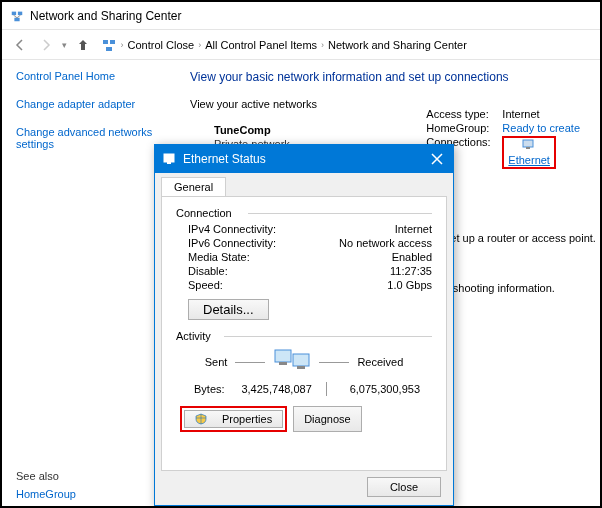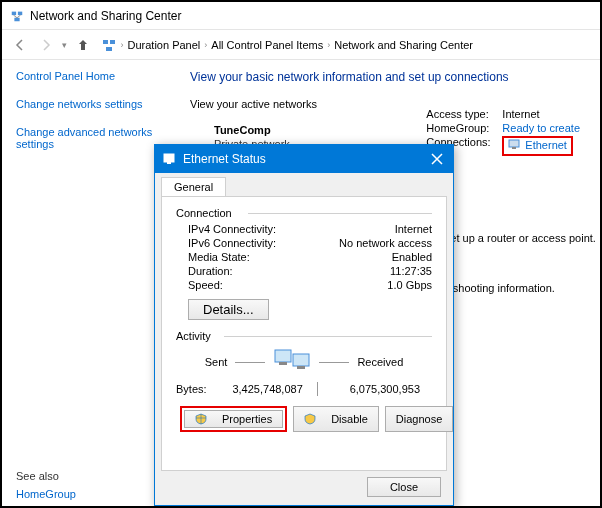--- a/index.html
+++ b/index.html
@@ -28,21 +28,21 @@
     .main-heading { color: #003399; font-size: 12px; font-weight: normal; margin-bottom: 14px; }
     .subheading { font-size: 11px; color: #000; margin-bottom: 14px; }
     .network-name { font-weight: bold; font-size: 11px; }
     .network-type { font-size: 11px; color: #333; margin-top: 2px; }
     
     .access-block { position: absolute; right: 20px; top: 48px; font-size: 11px; }
     .access-row { display: flex; margin-bottom: 2px; }
     .access-label { width: 76px; }
     .access-val { color: #000; }
     .access-val.link { color: #0066cc; cursor: pointer; }
-    .conn-link { color: #0066cc; cursor: pointer; display: inline-flex; align-items: center; gap: 3px; }
+    .conn-link { color: #0066cc; cursor: pointer; text-decoration: underline; display: inline-flex; align-items: center; gap: 3px; flex-direction: column; }
     .red-box { border: 2px solid #e60000; padding: 1px 4px; display: inline-block; }
     
     .hint1 { position: absolute; top: 172px; left: 0; color: #000; font-size: 11px; }
     .hint2 { position: absolute; top: 222px; left: 0; color: #000; font-size: 11px; }
     
     
     .dialog { position: absolute; left: 152px; top: 142px; width: 300px; height: 362px; background: #f0f0f0; border: 1px solid #0078d7; box-shadow: 2px 2px 10px rgba(0,0,0,0.3); }
     .dlg-titlebar { height: 28px; background: #0078d7; color: #fff; display: flex; align-items: center; padding: 0 8px; }
     .dlg-title { flex: 1; font-size: 12px; display: flex; align-items: center; gap: 6px; }
     .dlg-close { width: 16px; height: 16px; cursor: pointer; }
@@ -60,21 +60,21 @@
     .info-val { color: #000; }
     
     .details-btn { margin: 6px 0 10px 12px; padding: 2px 14px; font-size: 13px; background: linear-gradient(#f8f8f8,#e8e8e8); border: 1px solid #adadad; cursor: pointer; }
     
     .activity-diagram { display: flex; align-items: center; justify-content: center; gap: 8px; margin: 6px 0; }
     .activity-side { font-size: 11px; }
     .activity-sep { width: 30px; height: 1px; background: #999; }
     .monitor-icon { width: 38px; height: 28px; }
     
     .bytes-row { display: flex; justify-content: space-between; margin: 4px 12px 10px 0px; font-size: 11px; align-items: center; }
-    .bytes-label { margin-left: 0; }
+    .bytes-label { margin-left: 18px; }
     .bytes-sent { flex: 1; text-align: right; padding-right: 8px; }
     .bytes-divider { width: 1px; height: 14px; background: #999; margin: 0 6px; }
     .bytes-recv { flex: 1; text-align: right; }
     
     .dlg-buttons { display: flex; gap: 6px; margin-left: 4px; }
     .dlg-btn { padding: 2px 10px; font-size: 11px; background: linear-gradient(#f8f8f8,#e8e8e8); border: 1px solid #adadad; cursor: pointer; display: inline-flex; align-items: center; gap: 15px; }
     .shield-icon { width: 12px; height: 12px; }
     .red-box-btn { border: 2px solid #e60000; padding: 2px; display: inline-block; }
     
     .close-btn { position: absolute; right: 12px; bottom: 8px; padding: 3px 22px; font-size: 11px; background: linear-gradient(#f8f8f8,#e8e8e8); border: 1px solid #adadad; cursor: pointer; }
@@ -109,33 +109,33 @@
         <path d="M8 3 L4 7 L6 7 L6 13 L10 13 L10 7 L12 7 Z" fill="#555"></path>
       </svg>
     </span>
   <div class="breadcrumb">
     <svg class="crumb-icon" viewBox="0 0 16 16">
         <rect x="2" y="3" width="5" height="4" fill="#4a90d9"></rect>
         <rect x="9" y="3" width="5" height="4" fill="#4a90d9"></rect>
         <rect x="5" y="10" width="6" height="4" fill="#4a90d9"></rect>
       </svg>
     <span class="crumb-sep">›</span>
-    <span class="crumb">Duration Panel</span>
+    <span class="crumb">Control Close</span>
     <span class="crumb-sep">›</span>
     <span class="crumb">All Control Panel Items</span>
     <span class="crumb-sep">›</span>
     <span class="crumb">Network and Sharing Center</span>
   </div>
 </div>
 
 <div class="content">
 
   <div class="sidebar">
     <span class="sidebar-link">Control Panel Home</span>
-    <span class="sidebar-link">Change networks settings</span>
+    <span class="sidebar-link">Change adapter adapter</span>
     <span class="sidebar-link">Change advanced networks settings</span>
   </div>
   <div class="see-also">See also</div>
   <div class="homegroup-link">HomeGroup</div>
 
   <div class="main">
     <div class="main-heading">View your basic network information and set up connections</div>
     <div class="subheading">View your active networks</div>
     <div style="margin-left:24px;">
       <div class="network-name">TuneComp</div>
@@ -196,21 +196,21 @@
       </div>
     <div class="info-row">
         <span class="info-key">IPv6 Connectivity:</span>
         <span class="info-val">No network access</span>
       </div>
     <div class="info-row">
         <span class="info-key">Media State:</span>
         <span class="info-val">Enabled</span>
       </div>
     <div class="info-row">
-        <span class="info-key">Duration:</span>
+        <span class="info-key">Disable:</span>
         <span class="info-val">11:27:35</span>
       </div>
     <div class="info-row">
         <span class="info-key">Speed:</span>
         <span class="info-val">1.0 Gbps</span>
       </div>
     <button class="details-btn">Details...</button>
 
     <div class="section-label activity-label">Activity</div>
     <div class="activity-diagram">
@@ -235,24 +235,18 @@
     <div class="dlg-buttons">
       <span class="red-box-btn">
         <button class="dlg-btn">
           <svg class="shield-icon" viewBox="0 0 12 12">
               <path d="M6 1 L11 3 L11 6 Q11 10 6 11 Q1 10 1 6 L1 3 Z" fill="#f7c948" stroke="#0066cc" stroke-width="0.6"></path>
               <path d="M6 1 L6 11 M1 5 L11 5" stroke="#0066cc" stroke-width="0.5"></path>
             </svg>
           <span>Properties</span>
         </button>
       </span>
-      <button class="dlg-btn">
-        <svg class="shield-icon" viewBox="0 0 12 12">
-            <path d="M6 1 L11 3 L11 6 Q11 10 6 11 Q1 10 1 6 L1 3 Z" fill="#f7c948" stroke="#0066cc" stroke-width="0.6"></path>
-          </svg>
-        <span>Disable</span>
-      </button>
       <button class="dlg-btn">Diagnose</button>
     </div>
   </div>
 
   <button class="close-btn">Close</button>
 </div>
 
 </body></html>

